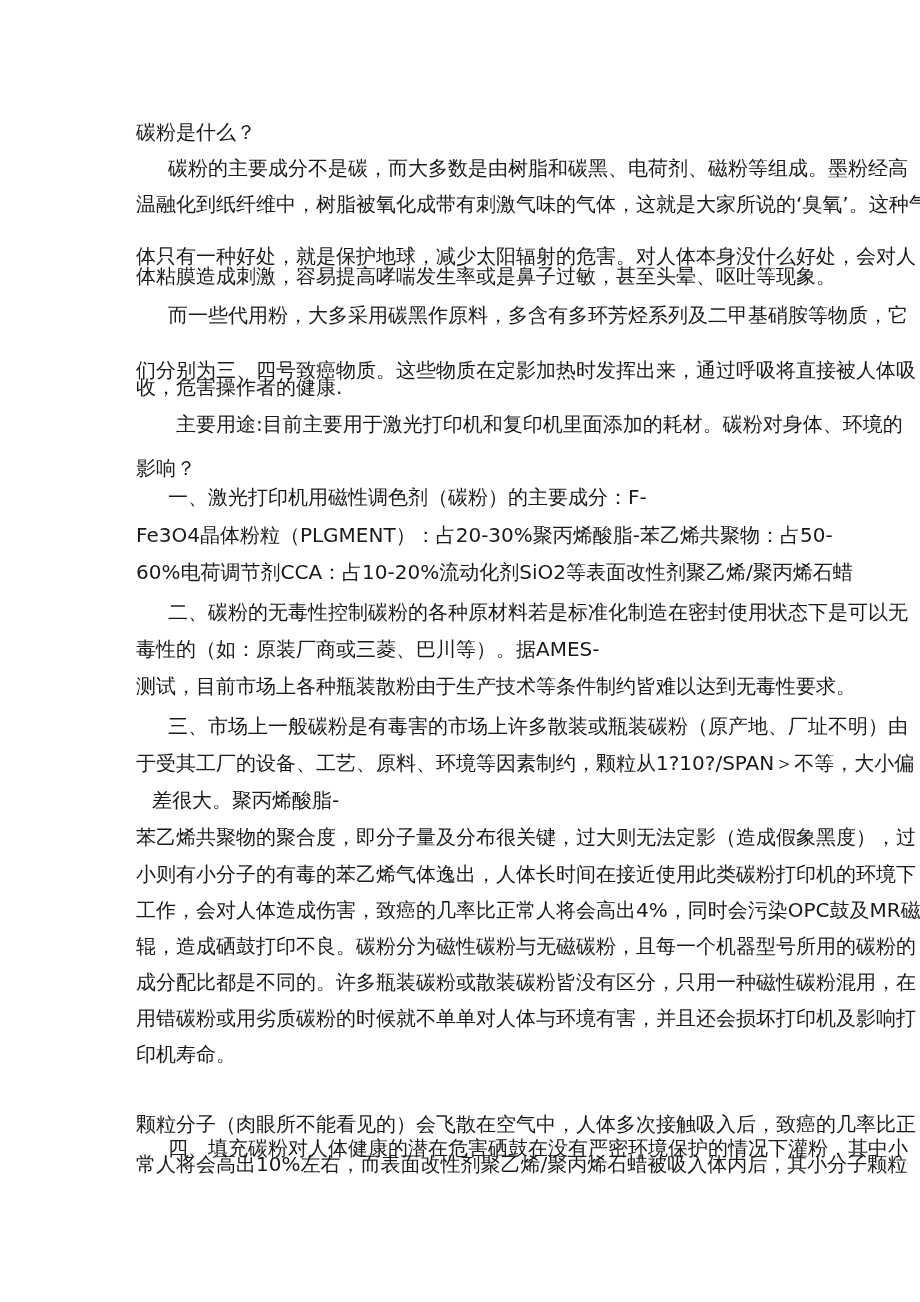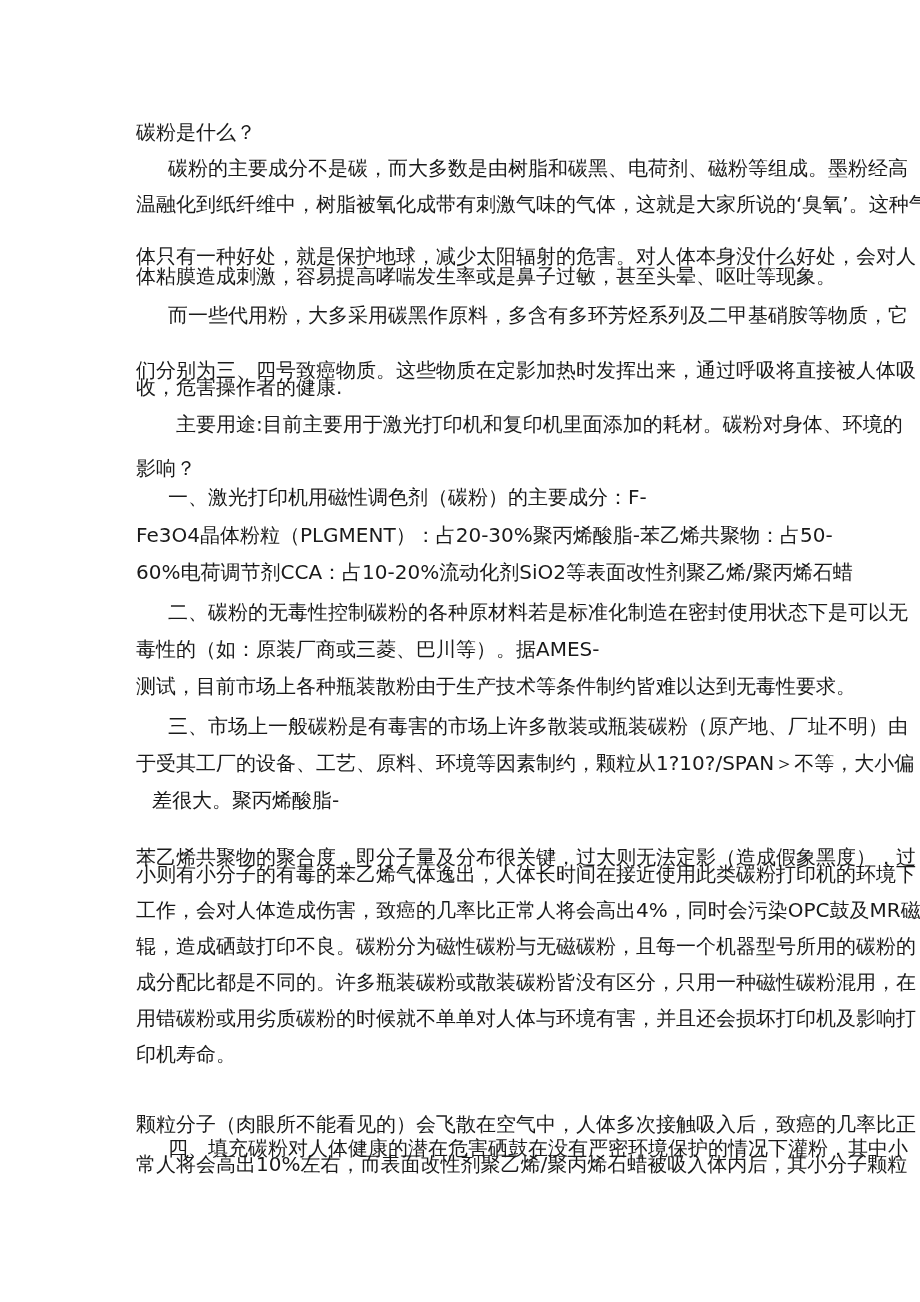--- a/index.html
+++ b/index.html
@@ -56,21 +56,21 @@
   <div class="line" style="top:407px;">Fe3O4晶体粉粒（PLGMENT）：占20-30%聚丙烯酸脂-苯乙烯共聚物：占50-</div>
   <div class="line" style="top:444px;">60%电荷调节剂CCA：占10-20%流动化剂SiO2等表面改性剂聚乙烯/聚丙烯石蜡</div>
 
   <div class="line indent" style="top:484px;">二、碳粉的无毒性控制碳粉的各种原材料若是标准化制造在密封使用状态下是可以无</div>
   <div class="line" style="top:521px;text-align:center;">毒性的（如：原装厂商或三菱、巴川等）。据AMES-</div>
   <div class="line" style="top:558px;">测试，目前市场上各种瓶装散粉由于生产技术等条件制约皆难以达到无毒性要求。</div>
 
   <div class="line indent" style="top:598px;text-align:right;">三、市场上一般碳粉是有毒害的市场上许多散装或瓶装碳粉（原产地、厂址不明）由</div>
   <div class="line" style="top:635px;">于受其工厂的设备、工艺、原料、环境等因素制约，颗粒从1?10?/SPAN＞不等，大小偏</div>
   <div class="line" style="top:672px;margin-left:16px;">差很大。聚丙烯酸脂-</div>
-  <div class="line" style="top:709px;margin-top:20px;">苯乙烯共聚物的聚合度，即分子量及分布很关键，过大则无法定影（造成假象黑度），过</div>
+  <div class="line" style="top:709px;">苯乙烯共聚物的聚合度，即分子量及分布很关键，过大则无法定影（造成假象黑度），过</div>
   <div class="line" style="top:746px;">小则有小分子的有毒的苯乙烯气体逸出，人体长时间在接近使用此类碳粉打印机的环境下</div>
   <div class="line" style="top:782px;">工作，会对人体造成伤害，致癌的几率比正常人将会高出4%，同时会污染OPC鼓及MR磁</div>
   <div class="line" style="top:818px;">辊，造成硒鼓打印不良。碳粉分为磁性碳粉与无磁碳粉，且每一个机器型号所用的碳粉的</div>
   <div class="line" style="top:854px;">成分配比都是不同的。许多瓶装碳粉或散装碳粉皆没有区分，只用一种磁性碳粉混用，在</div>
   <div class="line" style="top:890px;">用错碳粉或用劣质碳粉的时候就不单单对人体与环境有害，并且还会损坏打印机及影响打</div>
   <div class="line" style="top:926px;">印机寿命。</div>
 
   <div class="line indent" style="top:1020px;">四、填充碳粉对人体健康的潜在危害硒鼓在没有严密环境保护的情况下灌粉，其中小</div>
   <div class="line" style="top:996px;">颗粒分子（肉眼所不能看见的）会飞散在空气中，人体多次接触吸入后，致癌的几率比正</div>
   <div class="line" style="top:1036px;">常人将会高出10%左右，而表面改性剂聚乙烯/聚丙烯石蜡被吸入体内后，其小分子颗粒</div>

